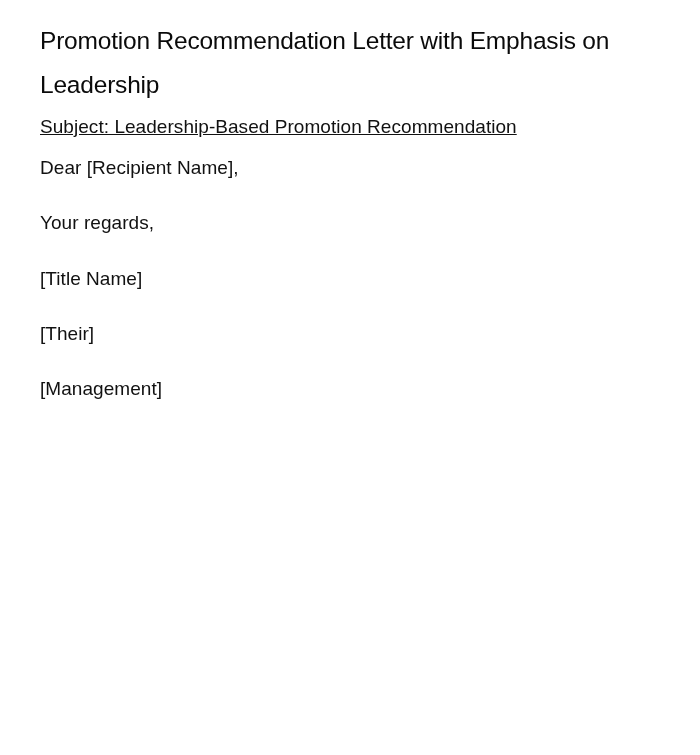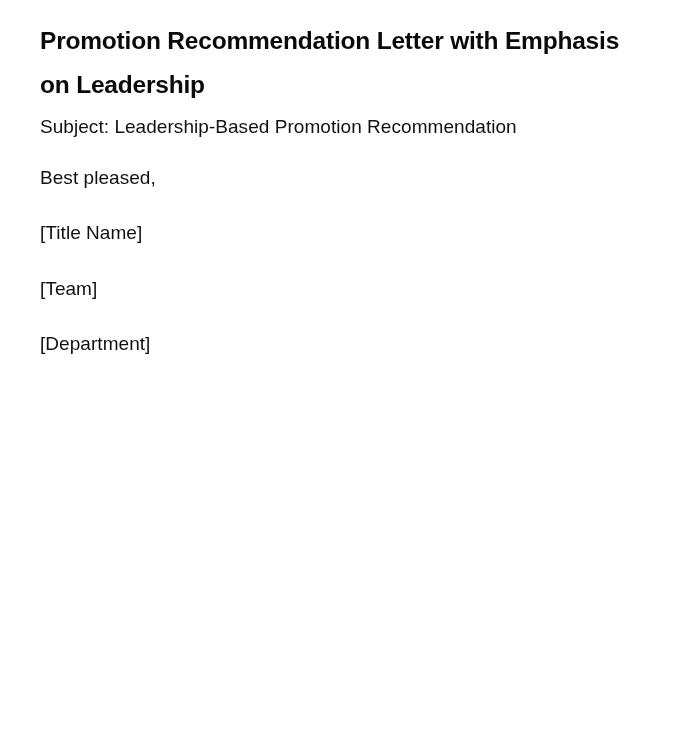--- a/index.html
+++ b/index.html
@@ -12,38 +12,39 @@
       height: 755px;
       overflow: hidden;
       font-family: "Liberation Sans", "DejaVu Sans", sans-serif;
       color: #111111;
     }
     .page {
       padding: 19px 40px 0 40px;
       width: 590px;
     }
     .title {
-      font-weight: bold;
+      font-weight: normal;
       font-size: 24.5px;
       line-height: 44px;
       margin: 0 0 2px 0;
       color: #0a0a0a;
       letter-spacing: -0.2px;
     }
     .para {
       font-size: 19px;
       line-height: 35.2px;
       margin: 0 0 20px 0;
       letter-spacing: 0.05px;
     }
-    .subject { margin-bottom: 16px; }
+    .subject { margin-bottom: 6px; text-decoration: underline; }
   </style>
 </head>
 <body>
 
 <div class="page">
   <h1 class="title">Promotion Recommendation Letter with Emphasis on Leadership</h1>
   <p class="para subject">Subject: Leadership-Based Promotion Recommendation</p>
-  <p class="para">Best pleased,</p>
+  <p class="para">Dear [Recipient Name],</p>
+  <p class="para">Your regards,</p>
   <p class="para">[Title Name]</p>
-  <p class="para">[Team]</p>
-  <p class="para">[Department]</p>
+  <p class="para">[Their]</p>
+  <p class="para">[Management]</p>
 </div>
 
 </body></html>

